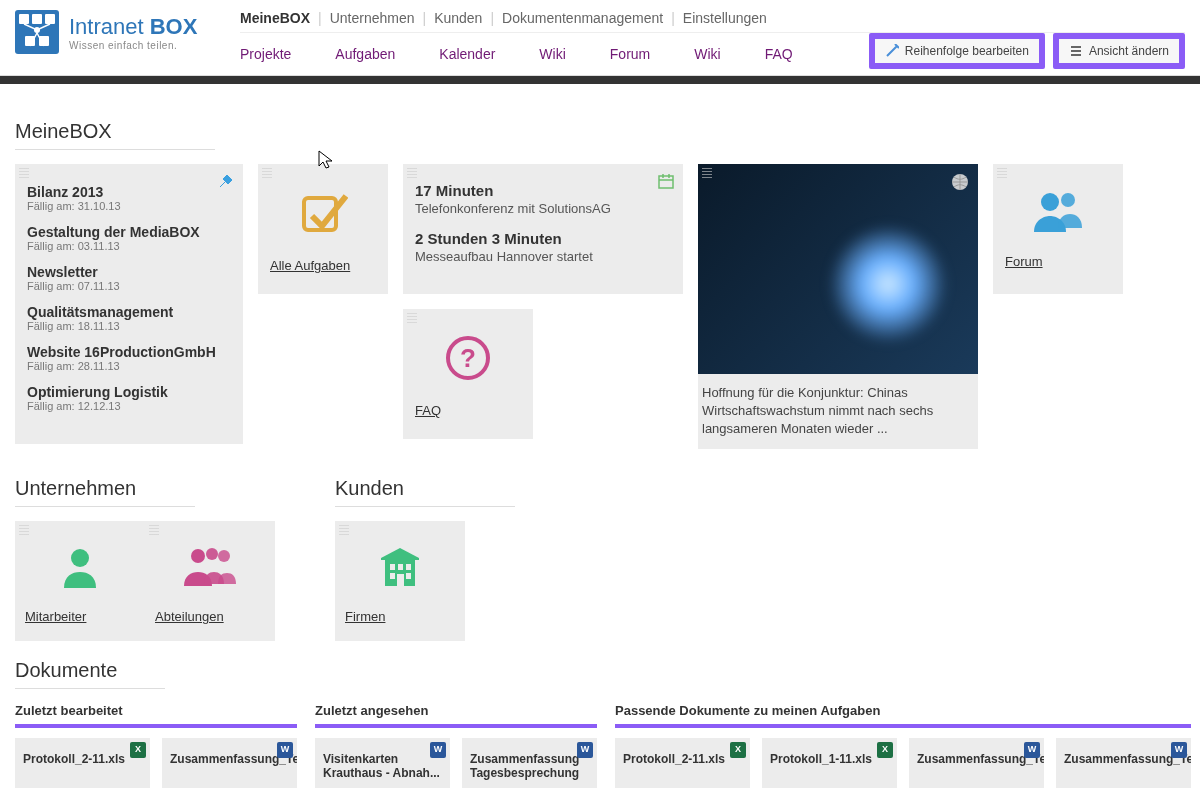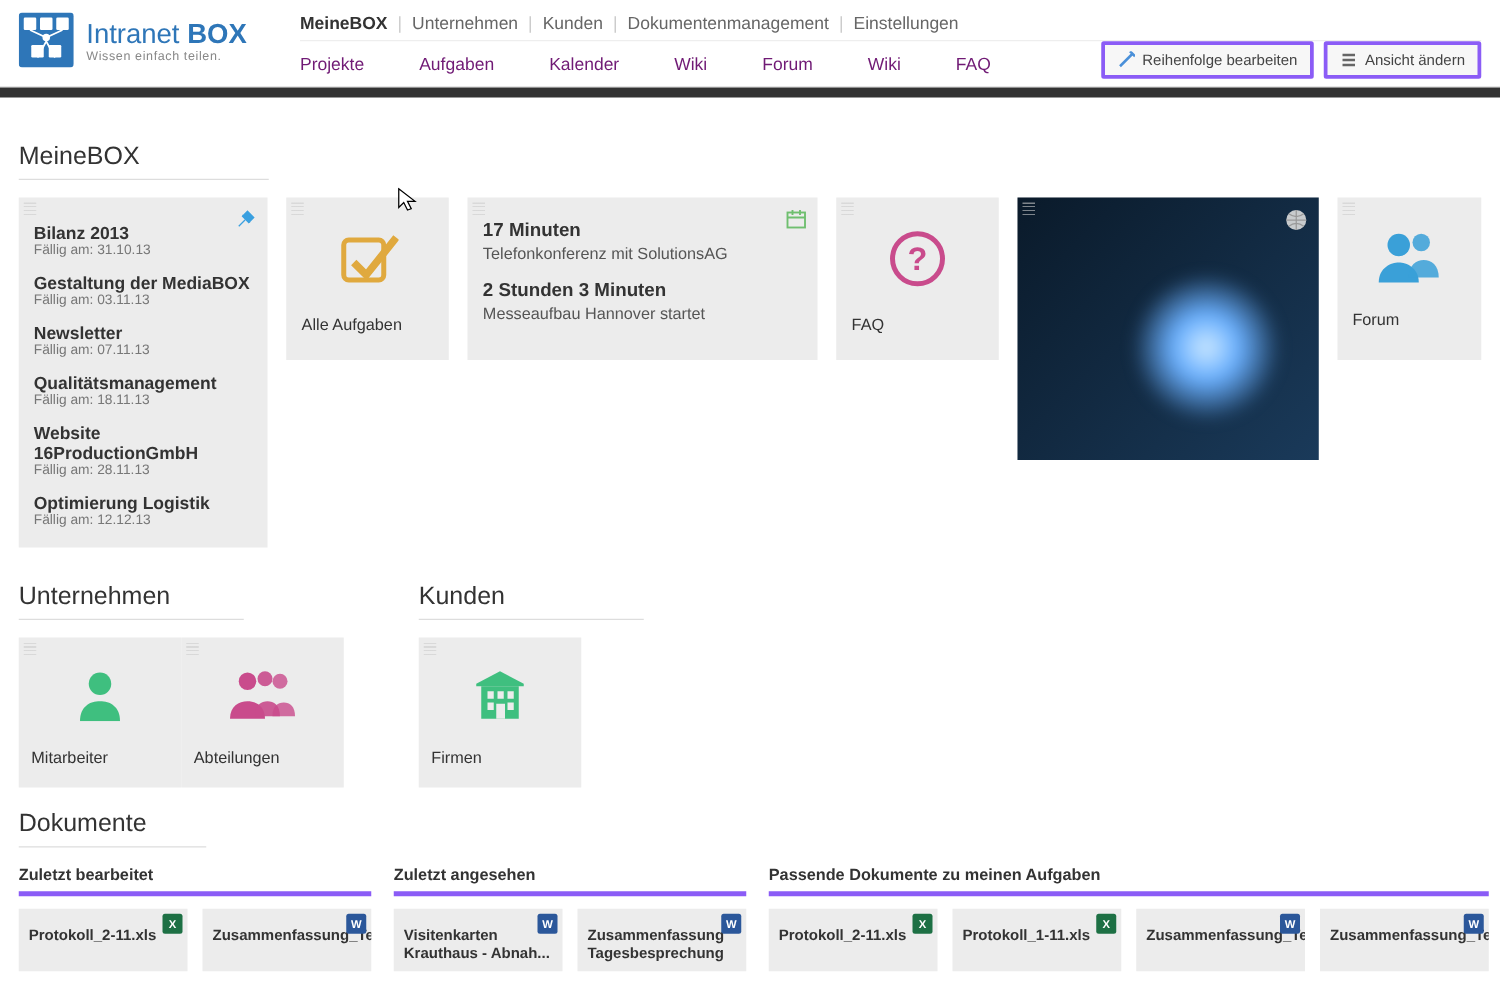--- a/index.html
+++ b/index.html
@@ -11,32 +11,32 @@
 .logo-text b { font-weight:700; }
 .logo-sub { font-size:10px; color:#888; letter-spacing:0.5px; }
 .navs { flex:1; }
 .nav1 { display:flex; align-items:center; gap:8px; font-size:14px; color:#666; padding-bottom:6px; border-bottom:1px solid #eee; }
 .nav1 .sep { color:#ccc; }
 .nav1 a { cursor:pointer; }
 .nav1 a.active { font-weight:700; color:#333; }
 .nav2 { display:flex; gap:44px; padding:8px 0; font-size:14px; color:#701a75; }
 .nav2 a { cursor:pointer; }
 .actions { display:flex; align-items:flex-end; gap:8px; padding-bottom:6px; }
-.btn { border:3px solid #8b5cf6; background:#f7f7f7; padding:5px 10px; font-size:12px; cursor:pointer; display:flex; align-items:center; gap:6px; border-radius:2px; color:#444; }
+.btn { border:6px solid #8b5cf6; background:#f7f7f7; padding:5px 10px; font-size:12px; cursor:pointer; display:flex; align-items:center; gap:6px; border-radius:2px; color:#444; }
 .darkbar { height:8px; background:#333; }
 
 .page { padding:18px 15px; }
 h2.sec { font-size:20px; font-weight:400; color:#333; border-bottom:1px solid #ddd; padding-bottom:6px; margin:18px 0 14px; width:200px; }
 
 .grid { display:flex; gap:15px; align-items:flex-start; }
-.col { display:flex; gap:15px; }
+.col { display:flex; flex-direction:column; gap:15px; }
 .tile { background:#ececec; position:relative; padding:12px; }
 .tile .handle { position:absolute; top:4px; left:4px; width:10px; height:10px; background:repeating-linear-gradient(#ccc,#ccc 1px,transparent 1px,transparent 3px); opacity:.6; }
 .tile .corner { position:absolute; top:8px; right:8px; }
-.tile-label { font-size:13px; color:#333; margin-top:8px; }
+.tile-label { font-size:13px; color:#333; margin-top:8px;text-decoration:underline; }
 .icon-box { height:70px; display:flex; align-items:center; justify-content:center; }
 
 .tasks { width:228px; height:280px; }
 .tasks .item { margin:8px 0 12px; }
 .tasks .t { font-weight:700; font-size:14px; color:#333; }
 .tasks .d { font-size:11px; color:#777; }
 
 .tile-sm { width:130px; height:130px; }
 .tile-sm .icon-box { height:74px; }
 
@@ -217,20 +217,21 @@
     <span class="handle" style="z-index:2;"></span>
     <div class="img">
       <div class="spark"></div>
       <span class="globe">
         <svg width="20" height="20">
               <circle cx="10" cy="10" r="8" fill="#ddd" opacity=".9"></circle>
               <path d="M2 10h16M10 2v16M4 5c4 3 8 3 12 0M4 15c4-3 8-3 12 0" stroke="#999" fill="none"></path>
             </svg>
       </span>
     </div>
+    <p>Hoffnung für die Konjunktur: Chinas Wirtschaftswachstum nimmt nach sechs langsameren Monaten wieder ...</p>
   </div>
 
   <div class="tile tile-forum">
     <span class="handle"></span>
     <div class="icon-box">
           <svg width="56" height="46">
             <circle cx="20" cy="14" r="9" fill="#3aa0d8"></circle>
             <path d="M4 44c0-12 10-16 16-16s16 4 16 16z" fill="#3aa0d8"></path>
             <circle cx="38" cy="12" r="7" fill="#3aa0d8" opacity=".85"></circle>
             <path d="M28 40c0-10 6-14 12-14s12 4 12 14z" fill="#3aa0d8" opacity=".85"></path>

